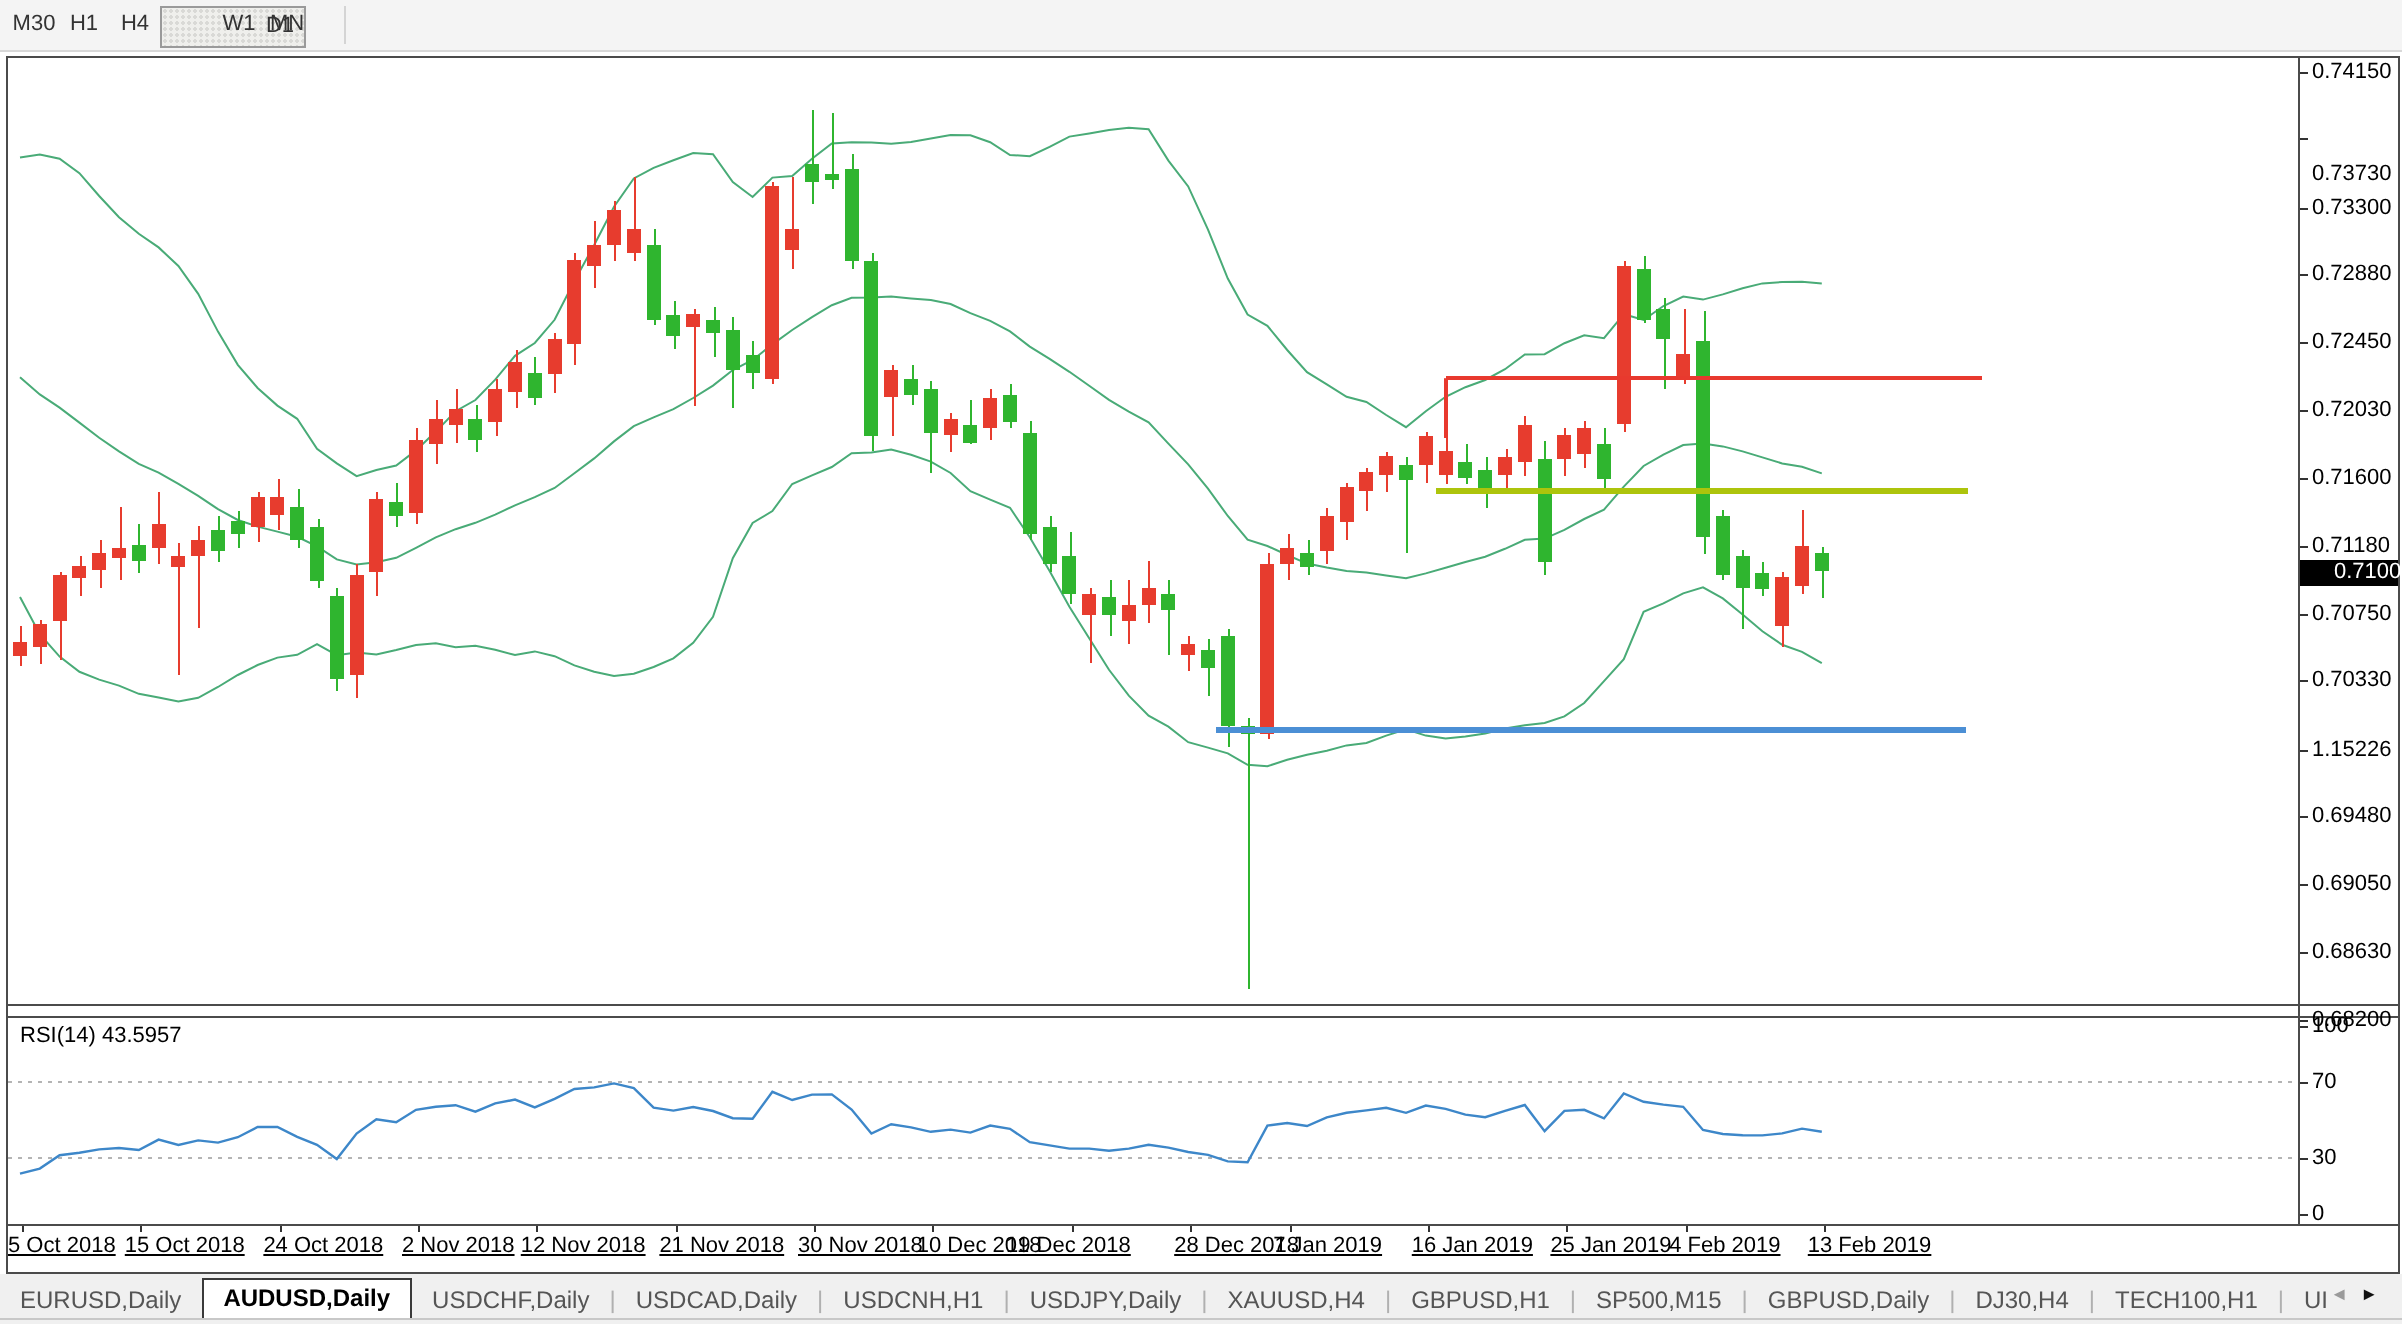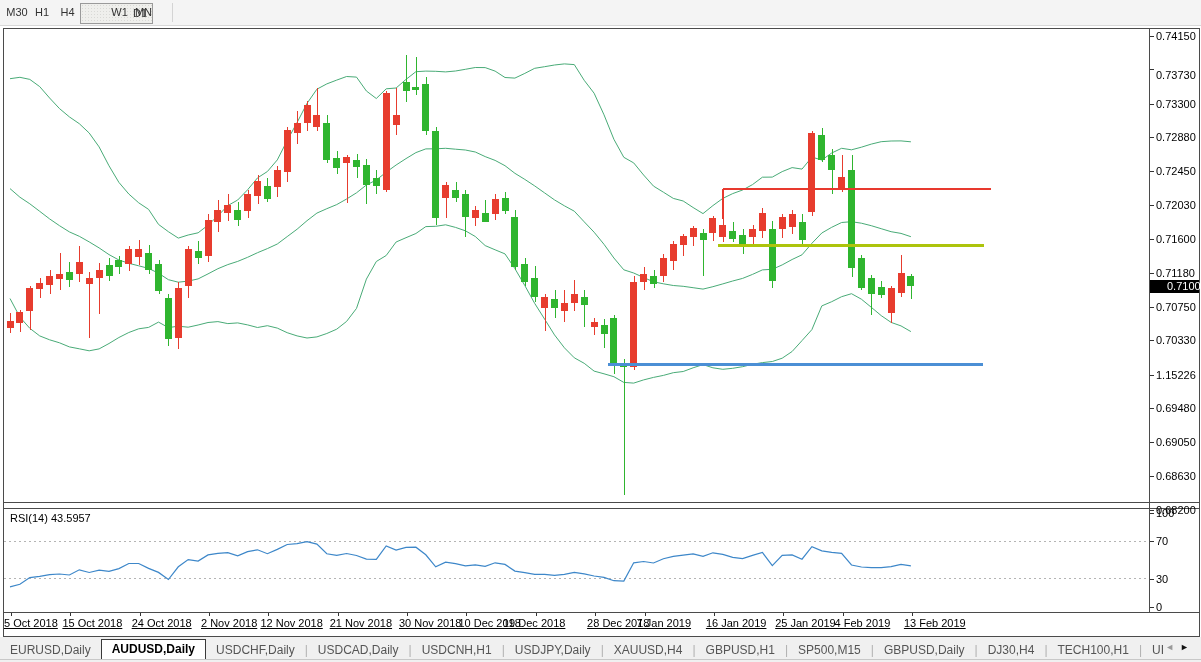--- a/index.html
+++ b/index.html
@@ -262,21 +262,21 @@
       </svg>
 
     <div id="rsi-label">
       <span>RSI(14)</span>&nbsp;<span>43.5957</span>
     </div>
 
     <div id="price-badge" style="top: 250.543px;">0.71005</div>
   <div class="axtick" style="top: 7px;"></div>
       <div class="axlabel" style="top: 1px;">0.74150</div>
       <div class="axtick" style="top: 40.4588px;"></div>
-      <div class="axlabel" style="top: 40px;">0.73730</div>
+      <div class="axlabel" style="top: 52px;">0.73730</div>
       <div class="axtick" style="top: 74.7143px;"></div>
       <div class="axlabel" style="top: 68.7143px;">0.73300</div>
       <div class="axtick" style="top: 108.173px;"></div>
       <div class="axlabel" style="top: 102.173px;">0.72880</div>
       <div class="axtick" style="top: 142.429px;"></div>
       <div class="axlabel" style="top: 136.429px;">0.72450</div>
       <div class="axtick" style="top: 175.887px;"></div>
       <div class="axlabel" style="top: 169.887px;">0.72030</div>
       <div class="axtick" style="top: 210.143px;"></div>
       <div class="axlabel" style="top: 204.143px;">0.71600</div>

